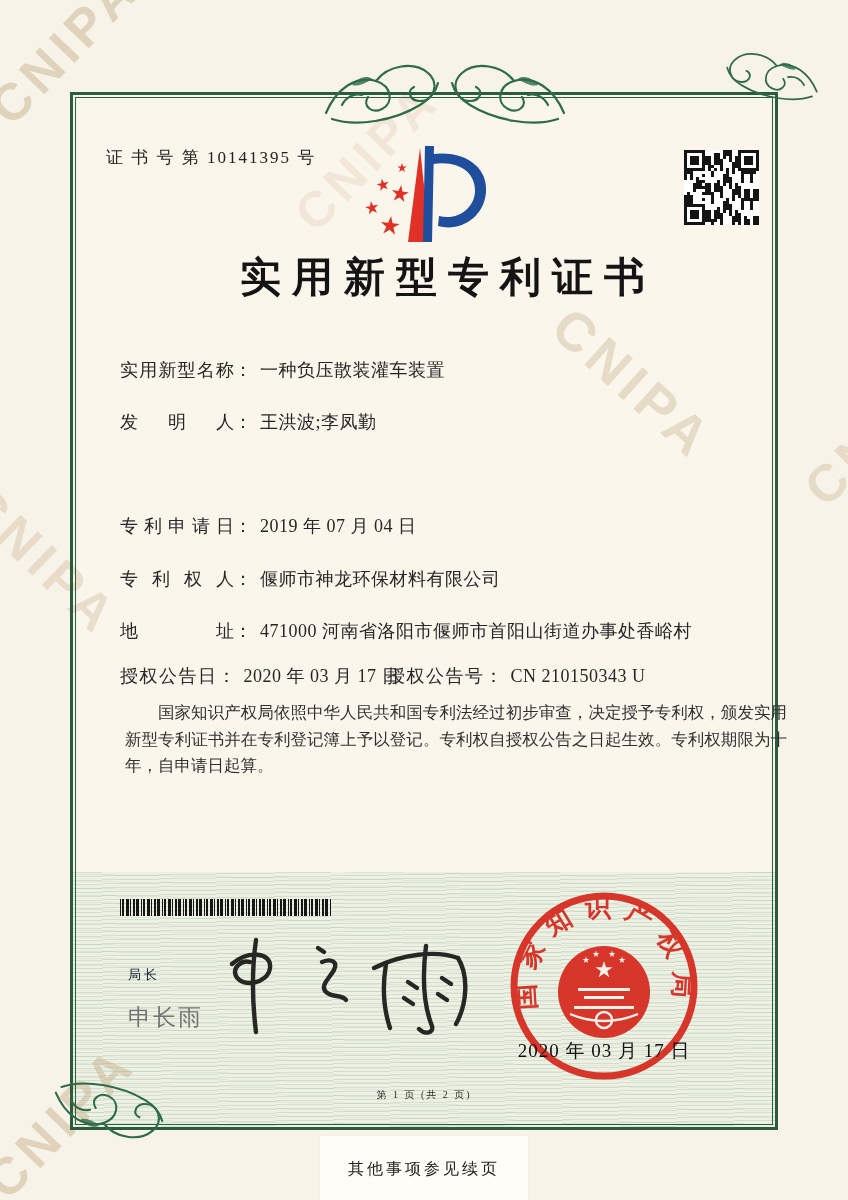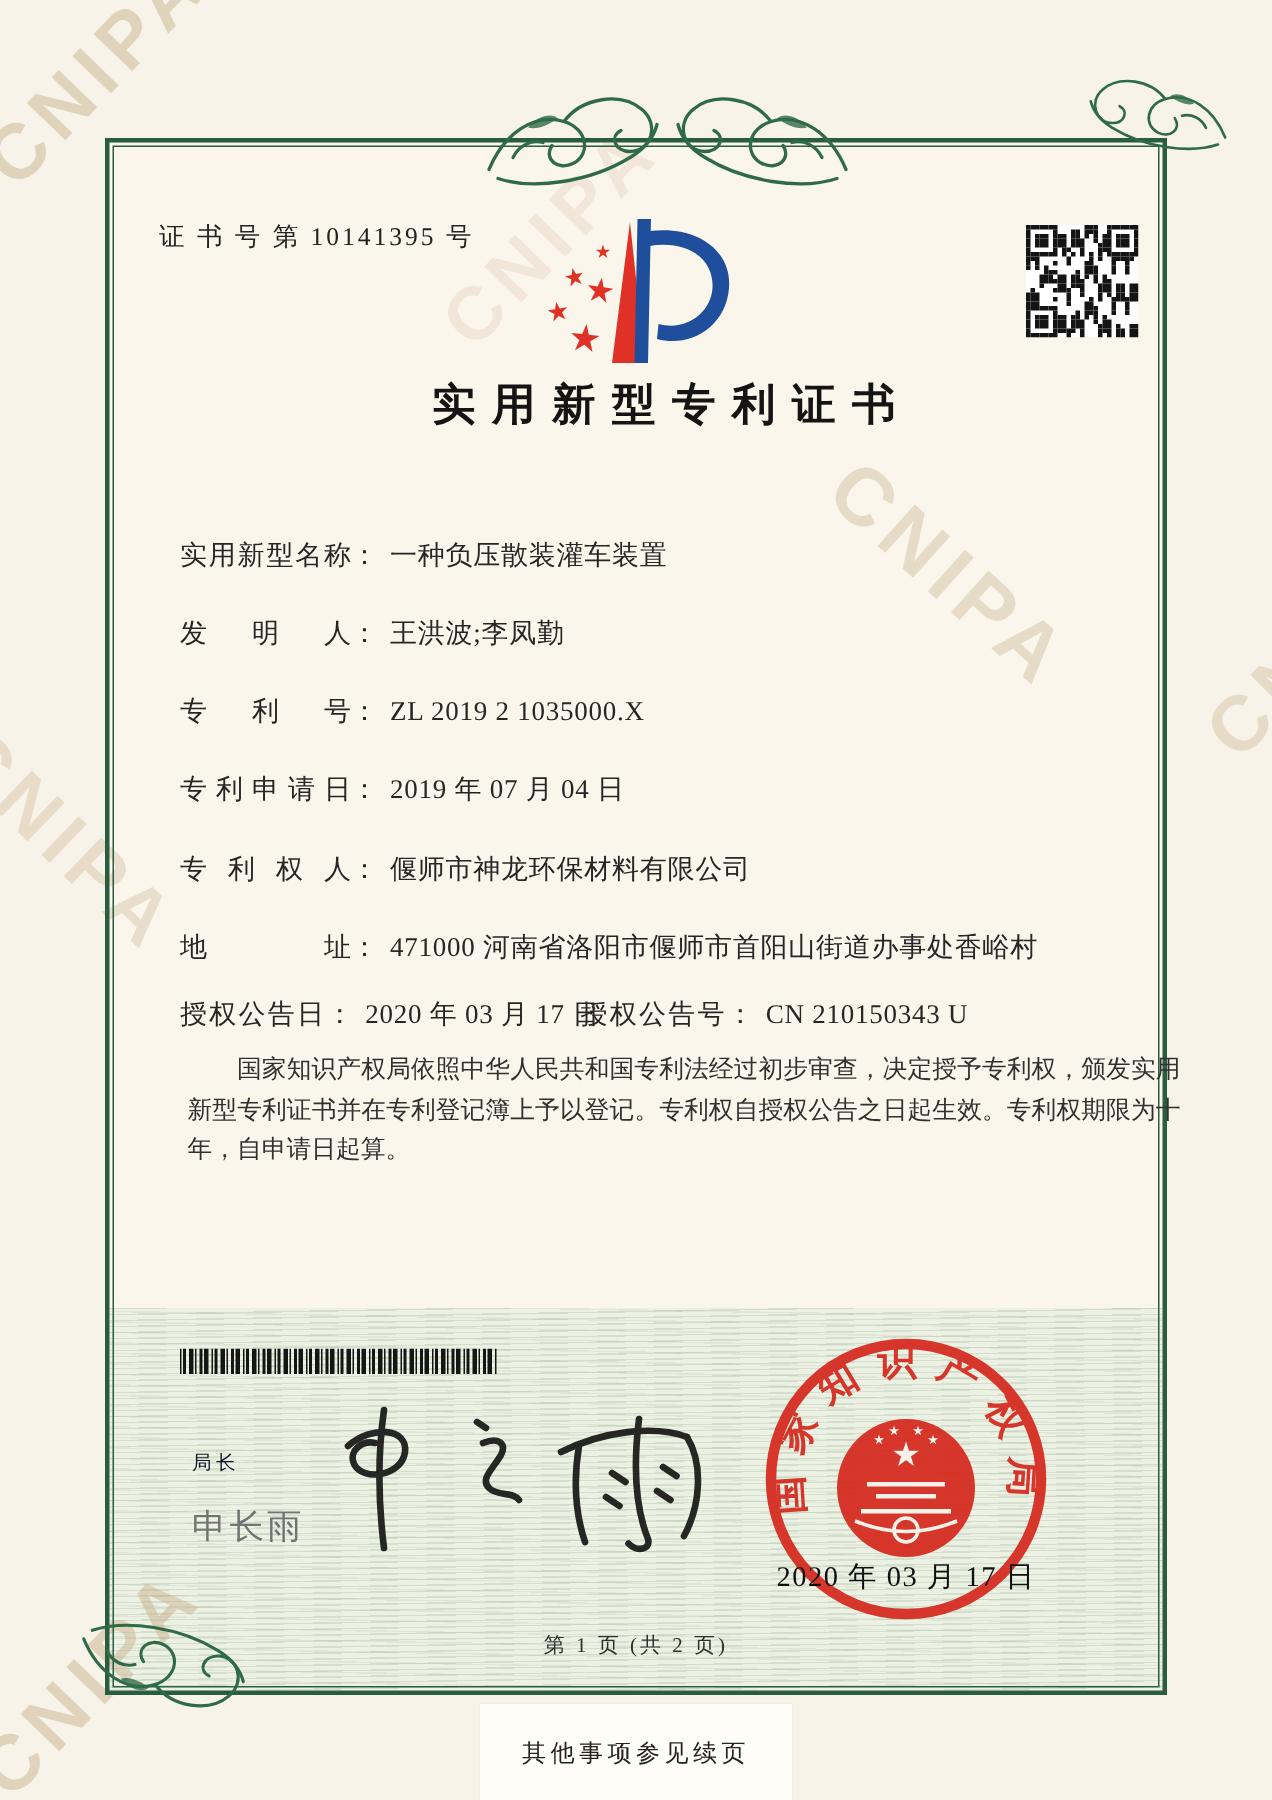--- a/index.html
+++ b/index.html
@@ -31,40 +31,40 @@
   .wm5{left:-52px;top:530px;font-size:52px;color:rgba(205,185,150,.38);transform:rotate(44deg);}
   .wm6{left:-34px;top:1092px;font-size:52px;color:rgba(200,176,138,.48);transform:rotate(-46deg);}
   
   .orn{position:absolute;z-index:4;pointer-events:none;}
   
   .content{position:absolute;inset:0;z-index:5;}
   .cert-no{position:absolute;left:106px;top:146px;font-size:17px;letter-spacing:2px;color:#222;}
   .logo{position:absolute;left:336px;top:134px;}
   .qr{position:absolute;left:684px;top:150px;width:75px;height:75px;}
   .title{position:absolute;left:0;right:0;top:250px;text-align:center;
-         font-size:29px;font-weight:bold;letter-spacing:11px;color:#141414;padding-left:48px;}
+         font-size:41px;font-weight:bold;letter-spacing:11px;color:#141414;padding-left:48px;}
   .field-row{position:absolute;left:120px;width:648px;font-size:18px;white-space:nowrap;color:#262626;}
   .field-label{display:inline-block;width:114px;text-align:justify;text-align-last:justify;vertical-align:bottom;}
   .colon{margin-right:8px;}
   .field-value{letter-spacing:.5px;font-family:Liberation Serif, serif;}
   .grant-group2{position:absolute;left:267px;top:0;white-space:nowrap;}
   .grant-label{letter-spacing:1.5px;}
   .paras{position:absolute;left:103px;top:700px;width:662px;font-size:16.5px;line-height:26.5px;
          text-align:justify;color:#303030;margin-left:22px;}
   .paras p{margin:0;text-indent:2em;}
   .barcode{position:absolute;left:120px;top:899px;width:216px;height:17px;}
   .signer-title{position:absolute;left:128px;top:966px;font-size:13px;letter-spacing:3px;
         font-family:"Liberation Sans","DejaVu Sans",sans-serif;color:#0f172a;}
   .signer-name{position:absolute;left:128px;top:1002px;font-size:23px;letter-spacing:2px;
         font-family:"Liberation Sans","DejaVu Sans",sans-serif;color:#737373;}
   .signature{position:absolute;left:222px;top:934px;}
   .seal{position:absolute;left:504px;top:886px;mix-blend-mode:multiply;}
   .seal-date{position:absolute;left:506px;top:1038px;width:196px;text-align:center;
         font-size:19px;letter-spacing:1px;color:#101010;z-index:6;}
-  .page-info{position:absolute;left:0;right:0;top:1088px;text-align:center;font-size:14px;
+  .page-info{position:absolute;left:0;right:0;top:1088px;text-align:center;font-size:10px;
         letter-spacing:2px;color:#2e2e2e;}
   .footer-note{position:absolute;left:50%;top:1136px;transform:translateX(-50%);
         background:#fffdf7;padding:23px 28px;font-size:16px;letter-spacing:3px;color:#222;
         box-shadow:0 0 2px rgba(0,0,0,.05);text-align:center;}
 </style>
 </head>
 <body>
 
 <div class="page">
 
@@ -443,23 +443,20 @@
         </svg></div>
 
     <div class="title">实用新型专利证书</div>
 
     <div class="field-row" style="top:358px">
       <span class="field-label">实用新型名称</span><span class="colon">：</span><span class="field-value">一种负压散装灌车装置</span>
     </div>
     <div class="field-row" style="top:410px">
       <span class="field-label">发明人</span><span class="colon">：</span><span class="field-value">王洪波;李凤勤</span>
     </div>
-    <div class="field-row" style="top:462px">
-      <span class="field-label">专利号</span><span class="colon">：</span><span class="field-value">ZL 2019 2 1035000.X</span>
-    </div>
     <div class="field-row" style="top:514px">
       <span class="field-label">专利申请日</span><span class="colon">：</span><span class="field-value">2019 年 07 月 04 日</span>
     </div>
     <div class="field-row" style="top:567px">
       <span class="field-label">专利权人</span><span class="colon">：</span><span class="field-value">偃师市神龙环保材料有限公司</span>
     </div>
     <div class="field-row" style="top:619px">
       <span class="field-label">地址</span><span class="colon">：</span><span class="field-value">471000 河南省洛阳市偃师市首阳山街道办事处香峪村</span>
     </div>
 

